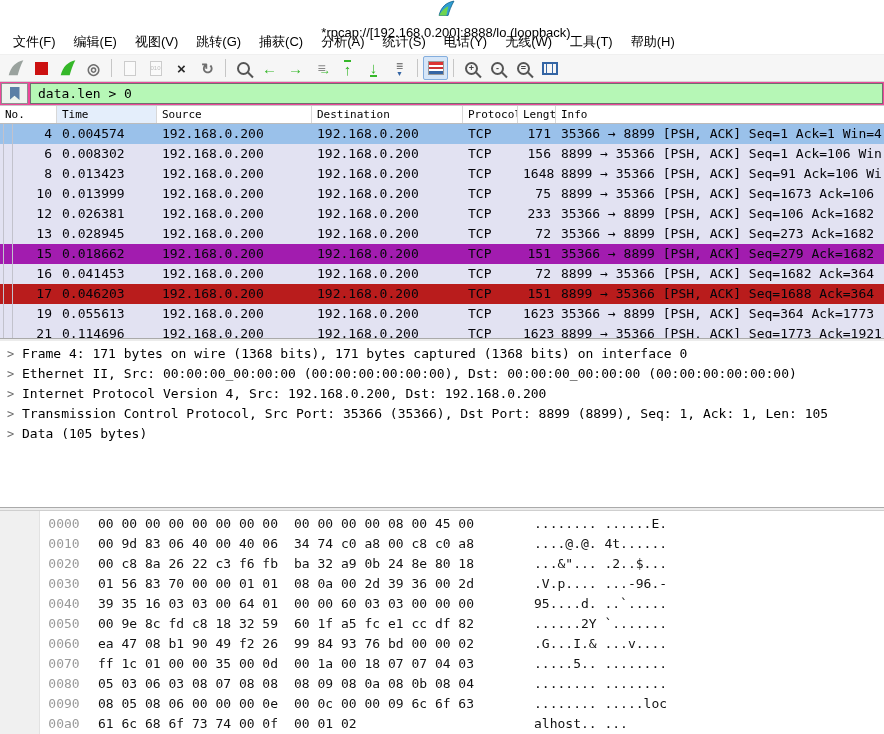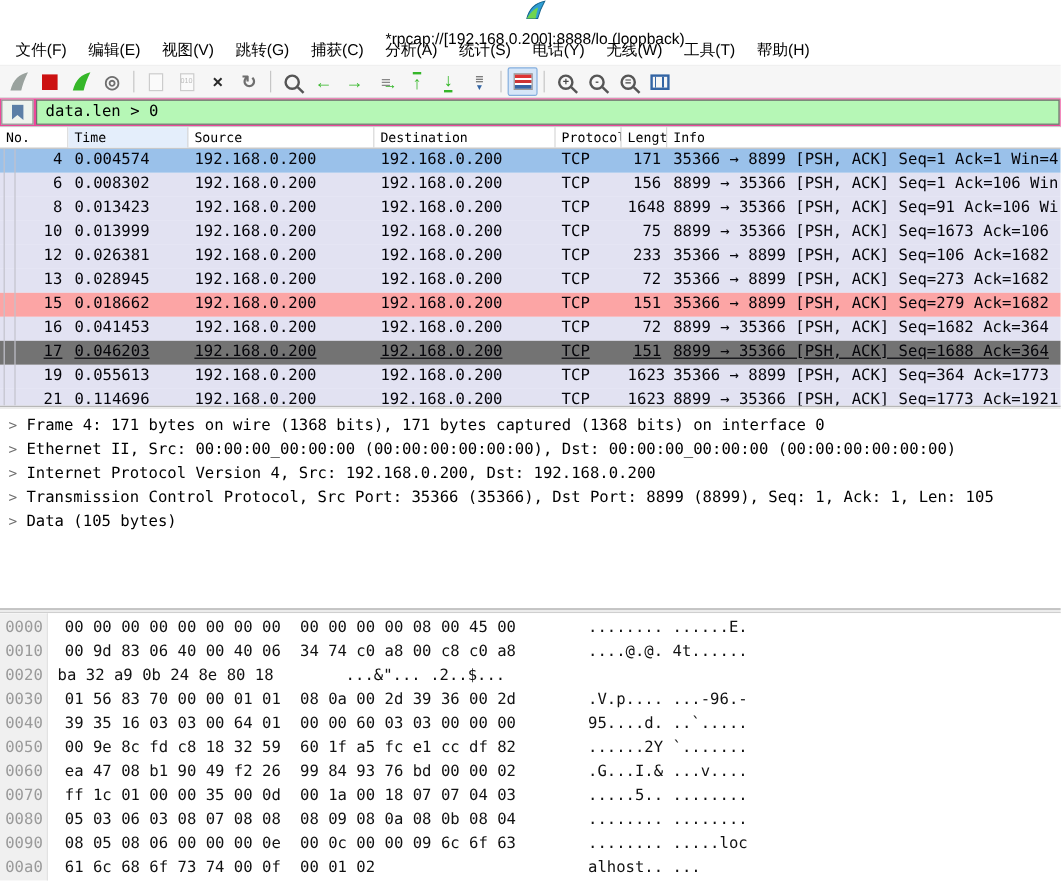--- a/index.html
+++ b/index.html
@@ -63,21 +63,21 @@
   .split2 { height:4px; background:#ececec; border-top:1px solid #aaa; border-bottom:1px solid #cfcfcf; }
 
   
   .details { height:166px; background:#fff; font-size:13px; padding-top:3px; overflow:hidden; }
   .detail-line { height:20px; line-height:20px; padding-left:7px; white-space:nowrap; overflow:hidden; color:#000; }
   .expander { display:inline-block; width:15px; color:#6e6e6e; font-size:12px; }
 
   
   .hexpane { height:223px; background:#fff; font-size:13px; position:relative; padding-top:3px; overflow:hidden; }
   .hexpane .gutter { position:absolute; left:0; top:0; width:40px; height:100%; background:#f0f0f0; border-right:1px solid #e2e2e2; }
-  .hex-row { height:20px; line-height:20px; display:flex; position:relative; z-index:1; white-space:pre; }
+  .hex-row { height:20px; line-height:20px; display:flex; position:relative; z-index:1; white-space:pre;padding-left:44px; }
   .hx-off { width:40px; text-align:center; color:#9a9a9a; }
   .hx-1 { margin-left:14px; width:188px; color:#111; }
   .hx-2 { margin-left:8px; width:188px; color:#111; }
   .hx-a { margin-left:52px; color:#111; }
 </style>
 </head>
 <body>
 
 <div class="titlebar" data-name="window-titlebar">
   <span class="ws-logo" data-name="wireshark-icon">
@@ -256,39 +256,39 @@
     </div>
     <div class="p-row" data-name="packet-row" style="background: rgb(226, 226, 242);">
       <span class="cell c-no" data-name="cell-no">13</span>
       <span class="cell c-time" data-name="cell-time">0.028945</span>
       <span class="cell c-src" data-name="cell-source">192.168.0.200</span>
       <span class="cell c-dst" data-name="cell-destination">192.168.0.200</span>
       <span class="cell c-proto" data-name="cell-protocol">TCP</span>
       <span class="cell c-len" data-name="cell-length">72</span>
       <span class="cell c-info" data-name="cell-info">35366 → 8899 [PSH, ACK] Seq=273 Ack=1682</span>
     </div>
-    <div class="p-row" data-name="packet-row" style="background: #fca5a5;">
+    <div class="p-row" data-name="packet-row" style="background: #a21caf;">
       <span class="cell c-no" data-name="cell-no">15</span>
       <span class="cell c-time" data-name="cell-time">0.018662</span>
       <span class="cell c-src" data-name="cell-source">192.168.0.200</span>
       <span class="cell c-dst" data-name="cell-destination">192.168.0.200</span>
       <span class="cell c-proto" data-name="cell-protocol">TCP</span>
       <span class="cell c-len" data-name="cell-length">151</span>
       <span class="cell c-info" data-name="cell-info">35366 → 8899 [PSH, ACK] Seq=279 Ack=1682</span>
     </div>
     <div class="p-row" data-name="packet-row" style="background: rgb(226, 226, 242);">
       <span class="cell c-no" data-name="cell-no">16</span>
       <span class="cell c-time" data-name="cell-time">0.041453</span>
       <span class="cell c-src" data-name="cell-source">192.168.0.200</span>
       <span class="cell c-dst" data-name="cell-destination">192.168.0.200</span>
       <span class="cell c-proto" data-name="cell-protocol">TCP</span>
       <span class="cell c-len" data-name="cell-length">72</span>
       <span class="cell c-info" data-name="cell-info">8899 → 35366 [PSH, ACK] Seq=1682 Ack=364</span>
     </div>
-    <div class="p-row" data-name="packet-row" style="background: #737373; text-decoration: underline;">
+    <div class="p-row" data-name="packet-row" style="background: #b91c1c;">
       <span class="cell c-no" data-name="cell-no">17</span>
       <span class="cell c-time" data-name="cell-time">0.046203</span>
       <span class="cell c-src" data-name="cell-source">192.168.0.200</span>
       <span class="cell c-dst" data-name="cell-destination">192.168.0.200</span>
       <span class="cell c-proto" data-name="cell-protocol">TCP</span>
       <span class="cell c-len" data-name="cell-length">151</span>
       <span class="cell c-info" data-name="cell-info">8899 → 35366 [PSH, ACK] Seq=1688 Ack=364</span>
     </div>
     <div class="p-row" data-name="packet-row" style="background: rgb(226, 226, 242);">
       <span class="cell c-no" data-name="cell-no">19</span>
@@ -343,20 +343,21 @@
       <span class="hx-a" data-name="hex-ascii">........ ......E.</span>
     </div>
     <div class="hex-row" data-name="hex-row">
       <span class="hx-off" data-name="hex-offset">0010</span>
       <span class="hx-1" data-name="hex-bytes-1">00 9d 83 06 40 00 40 06</span>
       <span class="hx-2" data-name="hex-bytes-2">34 74 c0 a8 00 c8 c0 a8</span>
       <span class="hx-a" data-name="hex-ascii">....@.@. 4t......</span>
     </div>
     <div class="hex-row" data-name="hex-row">
       <span class="hx-off" data-name="hex-offset">0020</span>
+      <span class="hx-1" data-name="hex-bytes-1">00 c8 8a 26 22 c3 f6 fb</span>
       <span class="hx-2" data-name="hex-bytes-2">ba 32 a9 0b 24 8e 80 18</span>
       <span class="hx-a" data-name="hex-ascii">...&amp;"... .2..$...</span>
     </div>
     <div class="hex-row" data-name="hex-row">
       <span class="hx-off" data-name="hex-offset">0030</span>
       <span class="hx-1" data-name="hex-bytes-1">01 56 83 70 00 00 01 01</span>
       <span class="hx-2" data-name="hex-bytes-2">08 0a 00 2d 39 36 00 2d</span>
       <span class="hx-a" data-name="hex-ascii">.V.p.... ...-96.-</span>
     </div>
     <div class="hex-row" data-name="hex-row">

